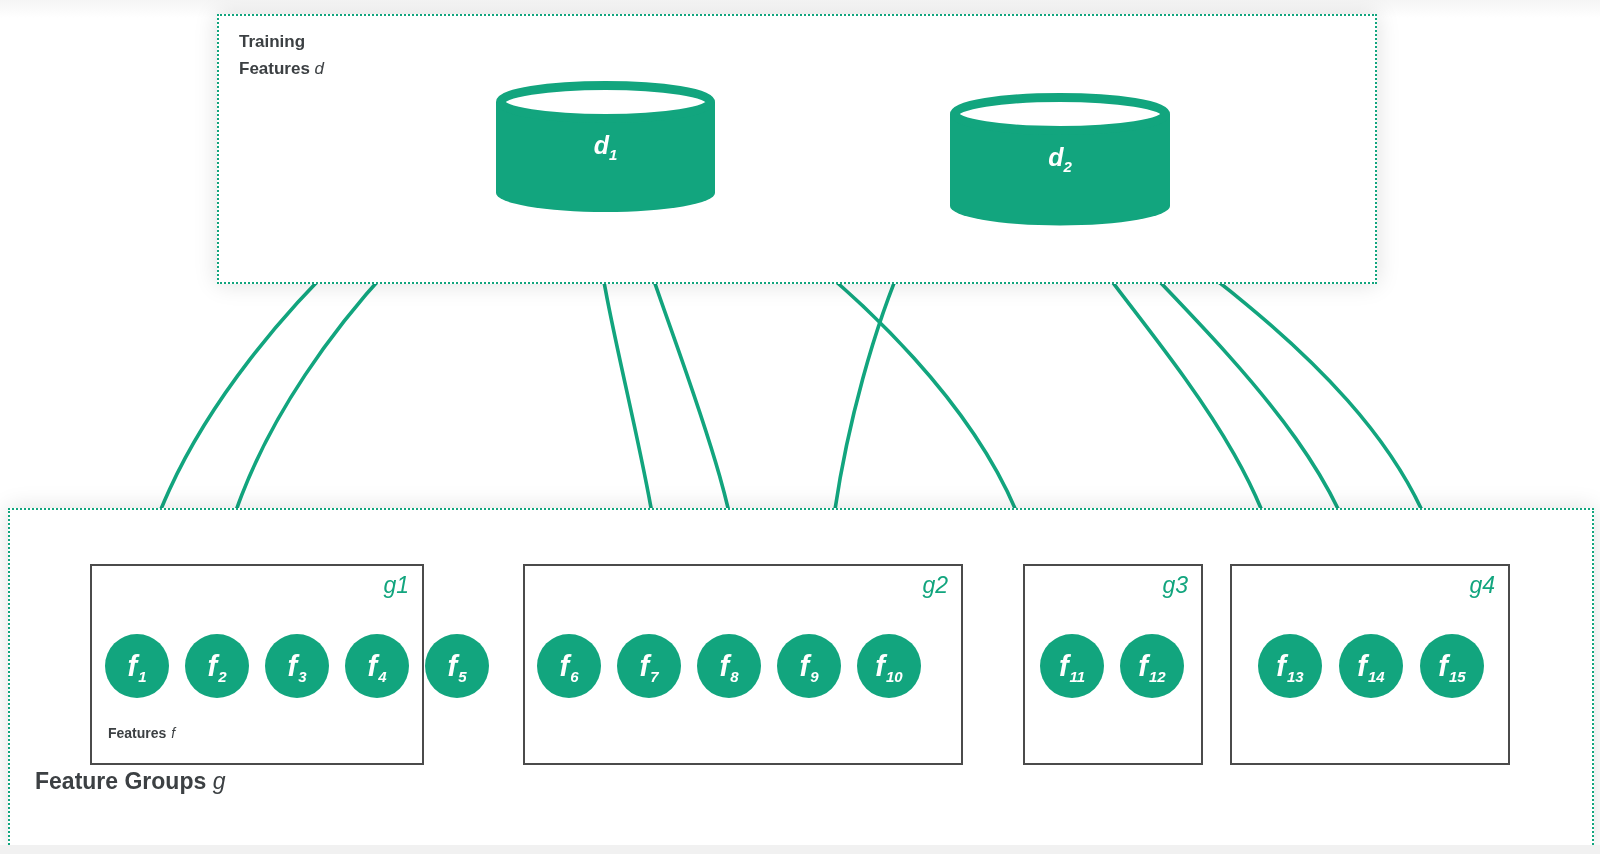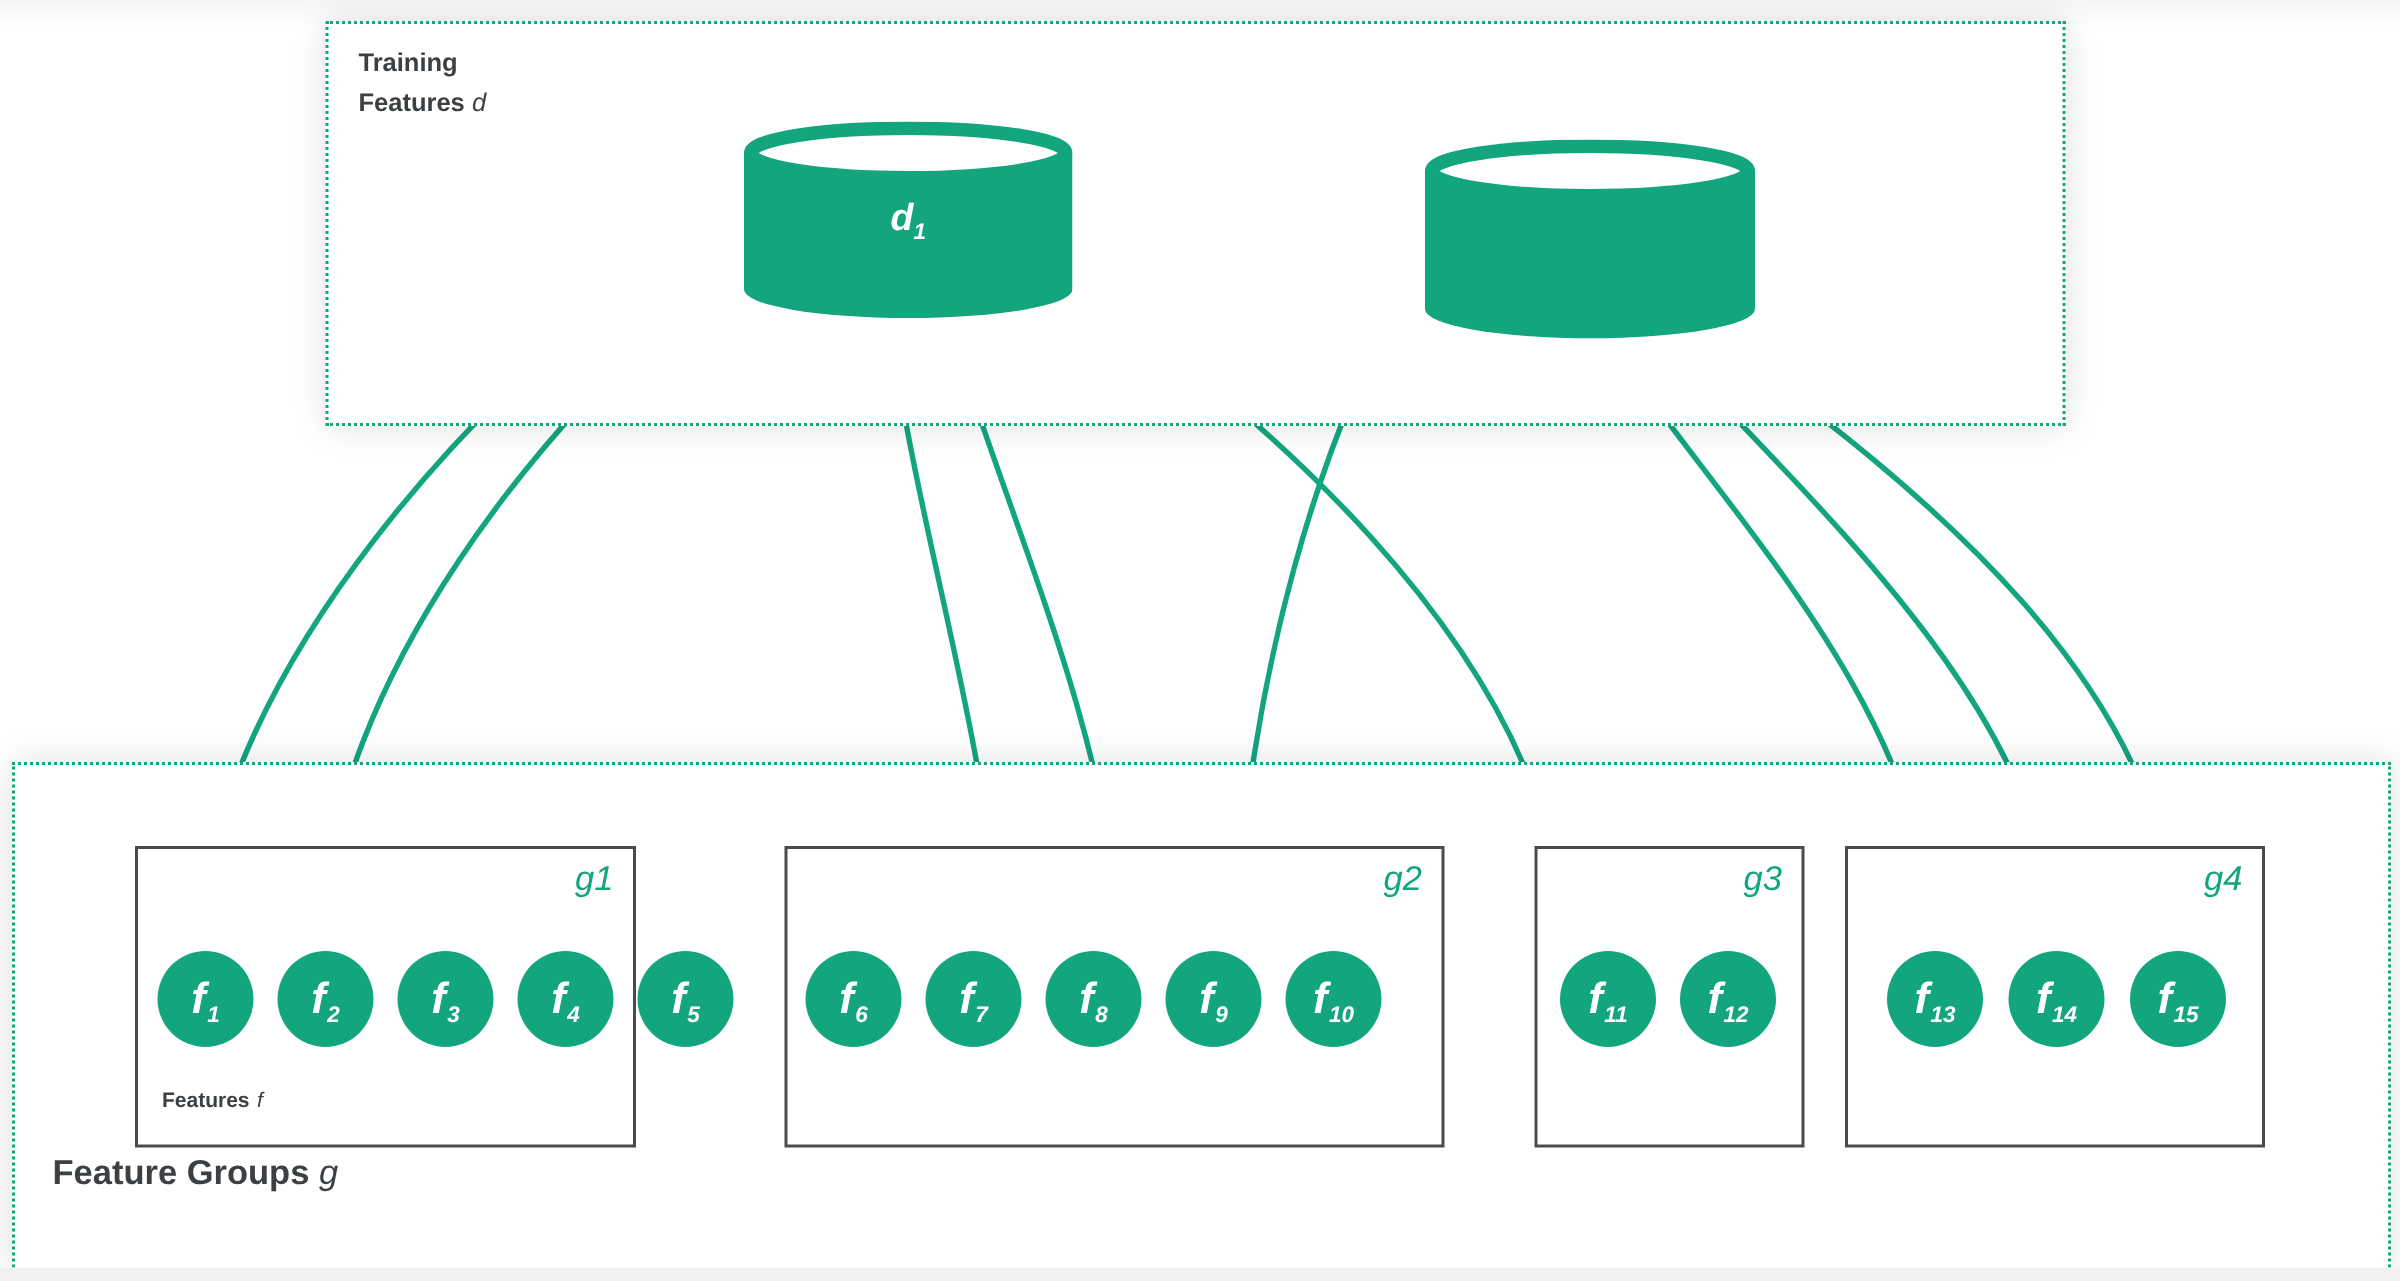--- a/index.html
+++ b/index.html
@@ -87,20 +87,21 @@
       <ellipse class="cyl-top" cx="109.5" cy="21" rx="105" ry="16.5"></ellipse>
     </svg>
     <span class="cyl-label"><span>d</span><sub>1</sub></span>
   </div>
 
   <div class="cylinder" style="left:950px;top:93px;width:220px;height:133px;">
     <svg width="220" height="133" viewBox="0 0 220 133">
       <path class="cyl-body" d="M0,21 L0,113 A110,19.5 0 0,0 220,113 L220,21 Z"></path>
       <ellipse class="cyl-top" cx="110" cy="21" rx="105.5" ry="16.5"></ellipse>
     </svg>
+    <span class="cyl-label"><span>d</span><sub>2</sub></span>
   </div>
 
   <div class="dotted-box groups-box">
     <div class="fg-title"><span>Feature Groups</span> <span class="var">g</span></div>
   </div>
 
   <div class="gbox" style="left:90px;width:334px;">
     <span class="gname">g1</span>
     <div class="circles" style="padding-left:13px;gap:16px;">
         <div class="fcircle">

